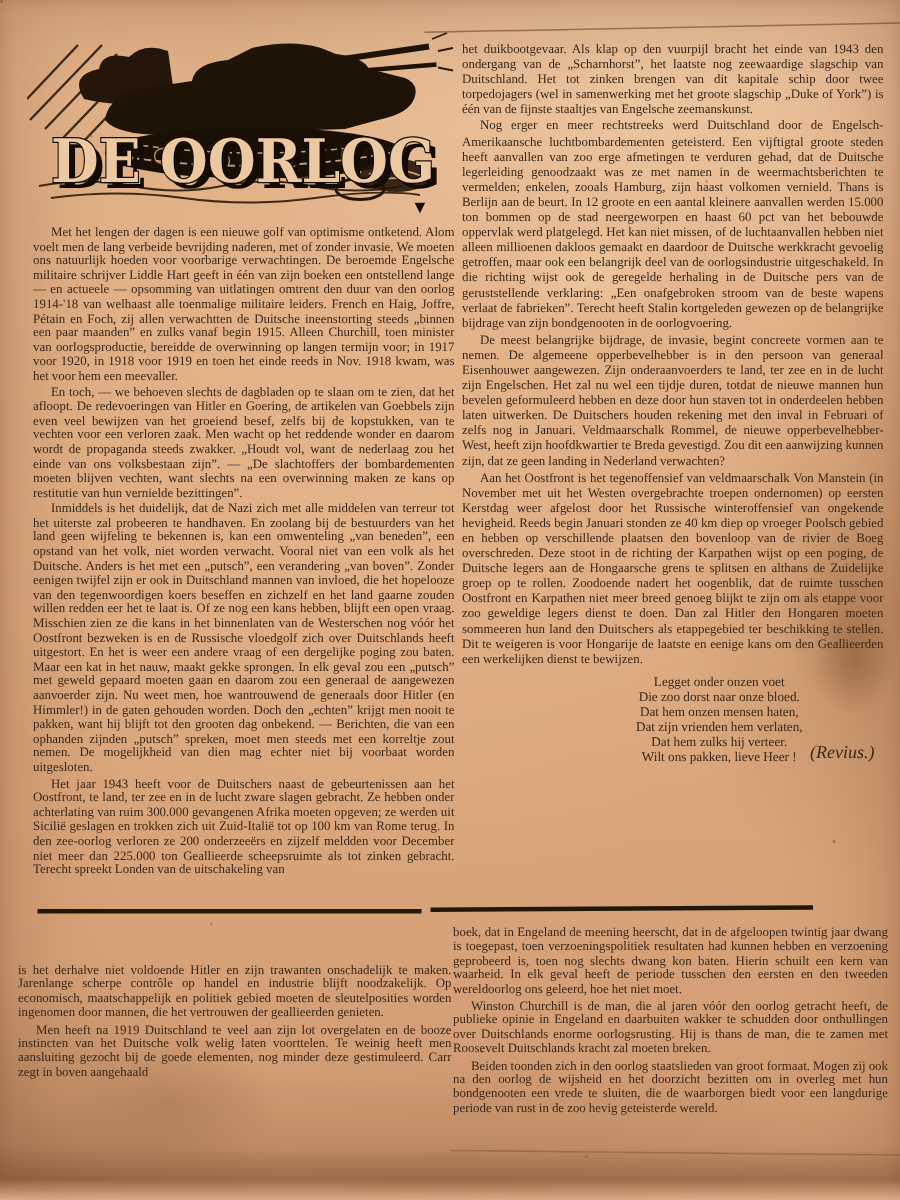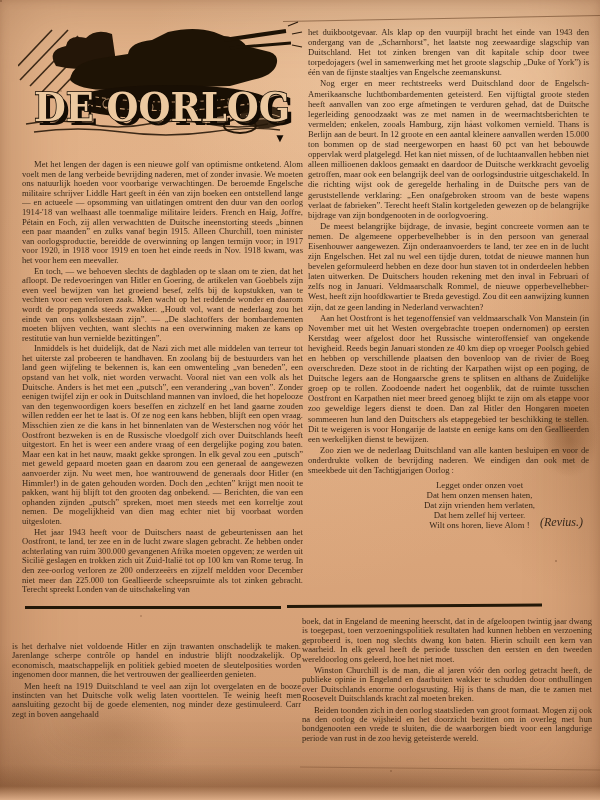--- a/index.html
+++ b/index.html
@@ -38,21 +38,21 @@
   .bottom-band { position:absolute; left:0; bottom:14px; width:600px; height:22px;
     background:linear-gradient(180deg, transparent, rgba(110,66,36,0.35)); }
   .bottom-edge { position:absolute; left:0; bottom:0; width:600px; height:14px;
     background:linear-gradient(180deg, rgba(120,74,42,0.45), rgba(226,178,140,0.9)); }
 
   .masthead { position:absolute; left:18px; top:20px; width:285px; height:135px; }
 
   .col { position:absolute; overflow:hidden; text-align:justify; }
   .col p { margin:0 0 1px 0; text-indent:12px; font-size:8.6px; word-spacing:-0.1px; }
   .col p.noindent { text-indent:0; }
-  .col-left   { left:22px;  top:160px; width:281px; height:453px; }
+  .col-left   { left:22px;  top:150px; width:281px; height:453px; }
   .col-left p { line-height:9.6px; }
   .col-right  { left:308px; top:27px;  width:281px; height:578px; }
   .col-right p { line-height:10.1px; }
   .col-bl     { left:12px;  top:642px; width:289px; height:148px; }
   .col-bl p   { line-height:9.4px; margin-bottom:2px; }
   .col-br     { left:302px; top:617px; width:290px; height:148px; }
   .col-br p   { line-height:9.4px; margin-bottom:2px; }
 
   .poem { position:relative; margin-top:5px; padding-left:62px; text-align:center; }
   .poem .poem-line { font-size:8.8px; line-height:10px; color:#38281a; }
@@ -132,27 +132,27 @@
     <p>En toch, — we behoeven slechts de dagbladen op te slaan om te zien, dat het afloopt. De redevoeringen van Hitler en Goering, de artikelen van Goebbels zijn even veel bewijzen van het groeiend besef, zelfs bij de kopstukken, van te vechten voor een verloren zaak. Men wacht op het reddende wonder en daarom wordt de propaganda steeds zwakker. „Houdt vol, want de nederlaag zou het einde van ons volksbestaan zijn”. — „De slachtoffers der bombardementen moeten blijven vechten, want slechts na een overwinning maken ze kans op restitutie van hun vernielde bezittingen”.</p>
     <p>Inmiddels is het duidelijk, dat de Nazi zich met alle middelen van terreur tot het uiterste zal probeeren te handhaven. En zoolang bij de bestuurders van het land geen wijfeling te bekennen is, kan een omwenteling „van beneden”, een opstand van het volk, niet worden verwacht. Vooral niet van een volk als het Duitsche. Anders is het met een „putsch”, een verandering „van boven”. Zonder eenigen twijfel zijn er ook in Duitschland mannen van invloed, die het hopelooze van den tegenwoordigen koers beseffen en zichzelf en het land gaarne zouden willen redden eer het te laat is. Of ze nog een kans hebben, blijft een open vraag. Misschien zien ze die kans in het binnenlaten van de Westerschen nog vóór het Oostfront bezweken is en de Russische vloedgolf zich over Duitschlands heeft uitgestort. En het is weer een andere vraag of een dergelijke poging zou baten. Maar een kat in het nauw, maakt gekke sprongen. In elk geval zou een „putsch” met geweld gepaard moeten gaan en daarom zou een generaal de aangewezen aanvoerder zijn. Nu weet men, hoe wantrouwend de generaals door Hitler (en Himmler!) in de gaten gehouden worden. Doch den „echten” krijgt men nooit te pakken, want hij blijft tot den grooten dag onbekend. — Berichten, die van een ophanden zijnden „putsch” spreken, moet men steeds met een korreltje zout nemen. De mogelijkheid van dien mag echter niet bij voorbaat worden uitgesloten.</p>
     <p>Het jaar 1943 heeft voor de Duitschers naast de gebeurtenissen aan het Oostfront, te land, ter zee en in de lucht zware slagen gebracht. Ze hebben onder achterlating van ruim 300.000 gevangenen Afrika moeten opgeven; ze werden uit Sicilië geslagen en trokken zich uit Zuid-Italië tot op 100 km van Rome terug. In den zee-oorlog verloren ze 200 onderzeeërs en zijzelf meldden voor December niet meer dan 225.000 ton Geallieerde scheepsruimte als tot zinken gebracht. Terecht spreekt Londen van de uitschakeling van</p>
   </div>
 
   <div class="col col-right">
     <p class="noindent">het duikbootgevaar. Als klap op den vuurpijl bracht het einde van 1943 den ondergang van de „Scharnhorst”, het laatste nog zeewaardige slagschip van Duitschland. Het tot zinken brengen van dit kapitale schip door twee torpedojagers (wel in samenwerking met het groote slagschip „Duke of York”) is één van de fijnste staaltjes van Engelsche zeemanskunst.</p>
     <p>Nog erger en meer rechtstreeks werd Duitschland door de Engelsch-Amerikaansche luchtbombardementen geteisterd. Een vijftigtal groote steden heeft aanvallen van zoo erge afmetingen te verduren gehad, dat de Duitsche legerleiding genoodzaakt was ze met namen in de weermachtsberichten te vermelden; enkelen, zooals Hamburg, zijn haast volkomen vernield. Thans is Berlijn aan de beurt. In 12 groote en een aantal kleinere aanvallen werden 15.000 ton bommen op de stad neergeworpen en haast 60 pct van het bebouwde oppervlak werd platgelegd. Het kan niet missen, of de luchtaanvallen hebben niet alleen millioenen dakloos gemaakt en daardoor de Duitsche werkkracht gevoelig getroffen, maar ook een belangrijk deel van de oorlogsindustrie uitgeschakeld. In die richting wijst ook de geregelde herhaling in de Duitsche pers van de geruststellende verklaring: „Een onafgebroken stroom van de beste wapens verlaat de fabrieken”. Terecht heeft Stalin kortgeleden gewezen op de belangrijke bijdrage van zijn bondgenooten in de oorlogvoering.</p>
     <p>De meest belangrijke bijdrage, de invasie, begint concreete vormen aan te nemen. De algemeene opperbevelhebber is in den persoon van generaal Eisenhouwer aangewezen. Zijn onderaanvoerders te land, ter zee en in de lucht zijn Engelschen. Het zal nu wel een tijdje duren, totdat de nieuwe mannen hun bevelen geformuleerd hebben en deze door hun staven tot in onderdeelen hebben laten uitwerken. De Duitschers houden rekening met den inval in Februari of zelfs nog in Januari. Veldmaarschalk Rommel, de nieuwe opperbevelhebber-West, heeft zijn hoofdkwartier te Breda gevestigd. Zou dit een aanwijzing kunnen zijn, dat ze geen landing in Nederland verwachten?</p>
     <p>Aan het Oostfront is het tegenoffensief van veldmaarschalk Von Manstein (in November met uit het Westen overgebrachte troepen ondernomen) op eersten Kerstdag weer afgelost door het Russische winteroffensief van ongekende hevigheid. Reeds begin Januari stonden ze 40 km diep op vroeger Poolsch gebied en hebben op verschillende plaatsen den bovenloop van de rivier de Boeg overschreden. Deze stoot in de richting der Karpathen wijst op een poging, de Duitsche legers aan de Hongaarsche grens te splitsen en althans de Zuidelijke groep op te rollen. Zoodoende nadert het oogenblik, dat de ruimte tusschen Oostfront en Karpathen niet meer breed genoeg blijkt te zijn om als etappe voor zoo geweldige legers dienst te doen. Dan zal Hitler den Hongaren moeten sommeeren hun land den Duitschers als etappegebied ter beschikking te stellen. Dit te weigeren is voor Hongarije de laatste en eenige kans om den Geallieerden een werkelijken dienst te bewijzen.</p>
-    <p>Zoo zien we de nederlaag Duitschland van alle kanten besluipen en voor de onderdrukte volken de bevrijding naderen. We eindigen dan ook met de smeekbede uit den Tachtigjarigen Oorlog :</p>
     <div class="poem">
       <div class="poem-line">Legget onder onzen voet</div>
+      <div class="poem-line">Die zoo dorst naar onze bloed.</div>
       <div class="poem-line">Dat hem onzen mensen haten,</div>
       <div class="poem-line">Dat zijn vrienden hem verlaten,</div>
-      <div class="poem-line">Dat hem zellef hij verteer.</div>
-      <div class="poem-line">Wilt ons horen, lieve Alom !</div>
+      <div class="poem-line">Dat hem zulks hij verteer.</div>
+      <div class="poem-line">Wilt ons pakken, lieve Heer !</div>
       <span class="poem-author">(Revius.)</span>
     </div>
   </div>
 
   <div class="divider-l"></div>
   <div class="divider-r"></div>
 
   <div class="col col-bl">
     <p class="noindent">is het derhalve niet voldoende Hitler en zijn trawanten onschadelijk te maken. Jarenlange scherpe contrôle op handel en industrie blijft noodzakelijk. Op economisch, maatschappelijk en politiek gebied moeten de sleutelposities worden ingenomen door mannen, die het vertrouwen der geallieerden genieten.</p>
     <p>Men heeft na 1919 Duitschland te veel aan zijn lot overgelaten en de booze instincten van het Duitsche volk welig laten voorttelen. Te weinig heeft men aansluiting gezocht bij de goede elementen, nog minder deze gestimuleerd. Carr zegt in boven aangehaald</p>

